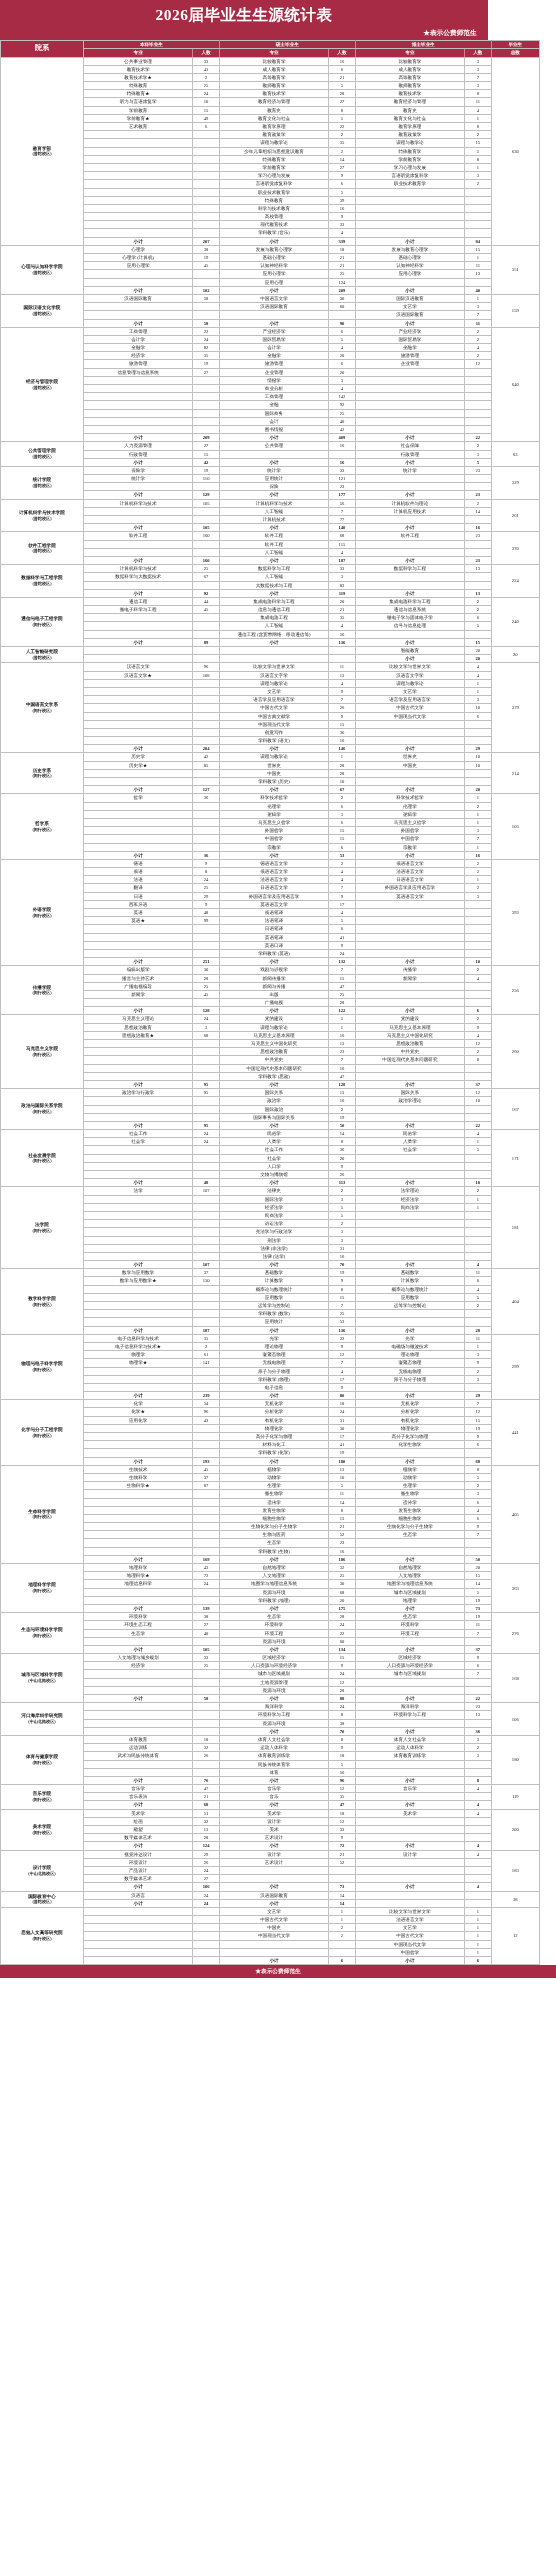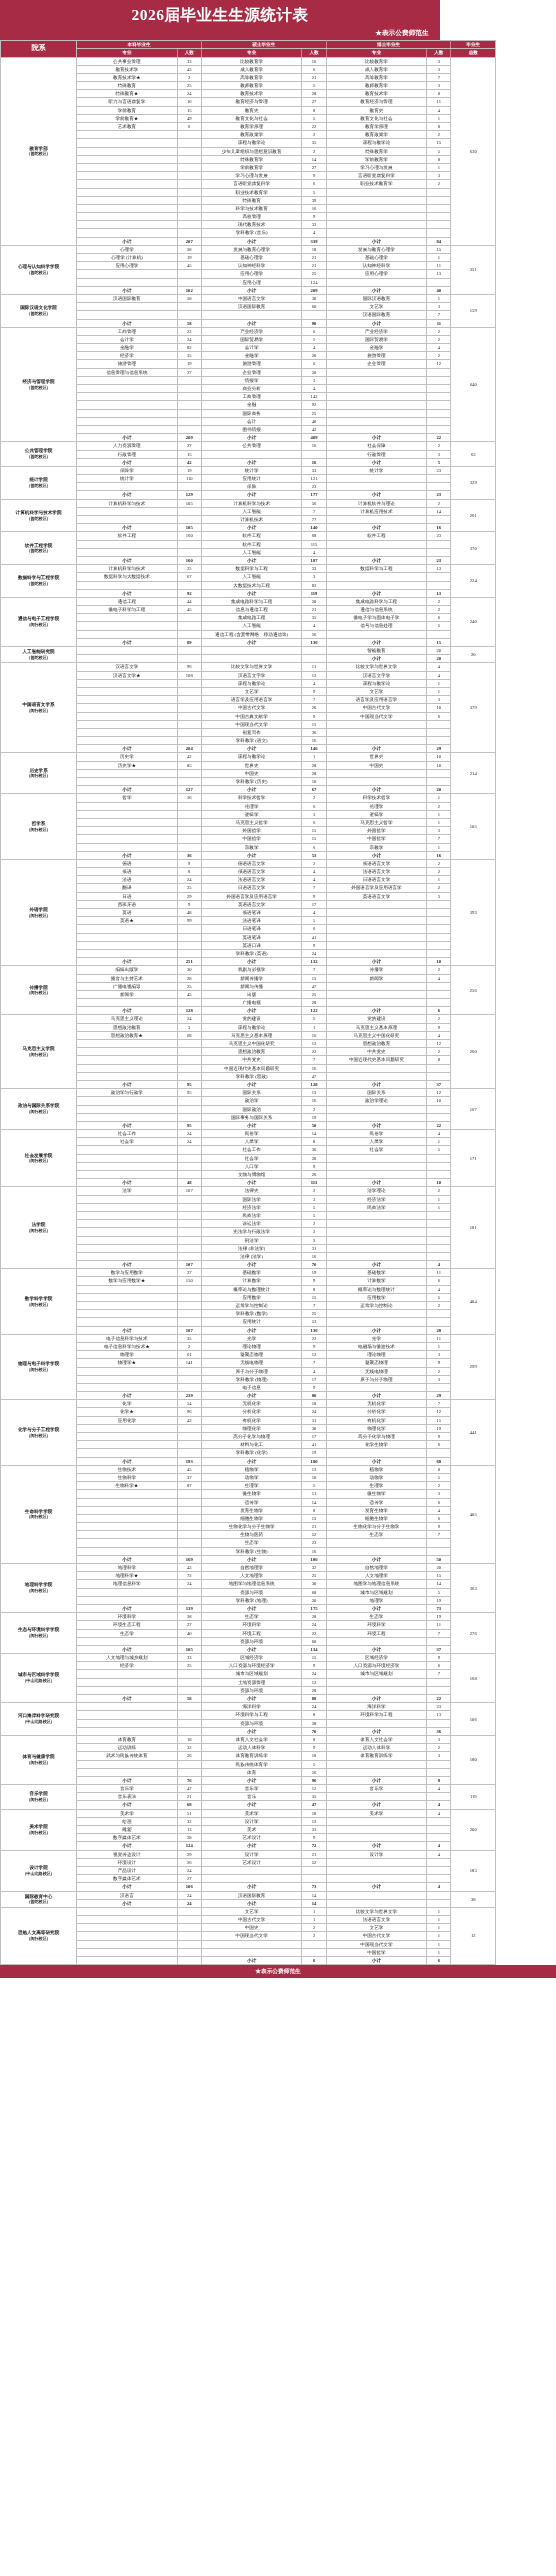--- a/index.html
+++ b/index.html
@@ -7,21 +7,21 @@
     width:556px;
     font-family:"Liberation Serif","DejaVu Serif",serif;
     color:#1a1a1a;
     -webkit-font-smoothing:none;
   }
   #sheet{width:556px;background:#fff;position:relative;}
 
   
   .banner{
     background:#A82B45;
-    width:440px;
+    width:488px;
     box-sizing:border-box;
     padding:5.2px 7.2px 2.1px 7.2px;
   }
   .banner-title{
     text-align:center;
     color:#ffffff;
     font-size:15.5px;
     font-weight:bold;
     letter-spacing:0.5px;
     line-height:20.6px;
@@ -31,21 +31,21 @@
     text-align:right;
     color:#ffffff;
     font-size:6.7px;
     font-weight:bold;
     padding:3.1px 4.1px 1px 0;
     line-height:8.2px;
   }
 
   
   table.grid{
-    width:496px;
+    width:540px;
     border-collapse:collapse;
     table-layout:fixed;
   }
   table.grid td,table.grid th{
     border:0.5px solid #bfbfbf;
     padding:0 1px;
     text-align:center;
     vertical-align:middle;
     font-size:4.6px;
     line-height:5.2px;

